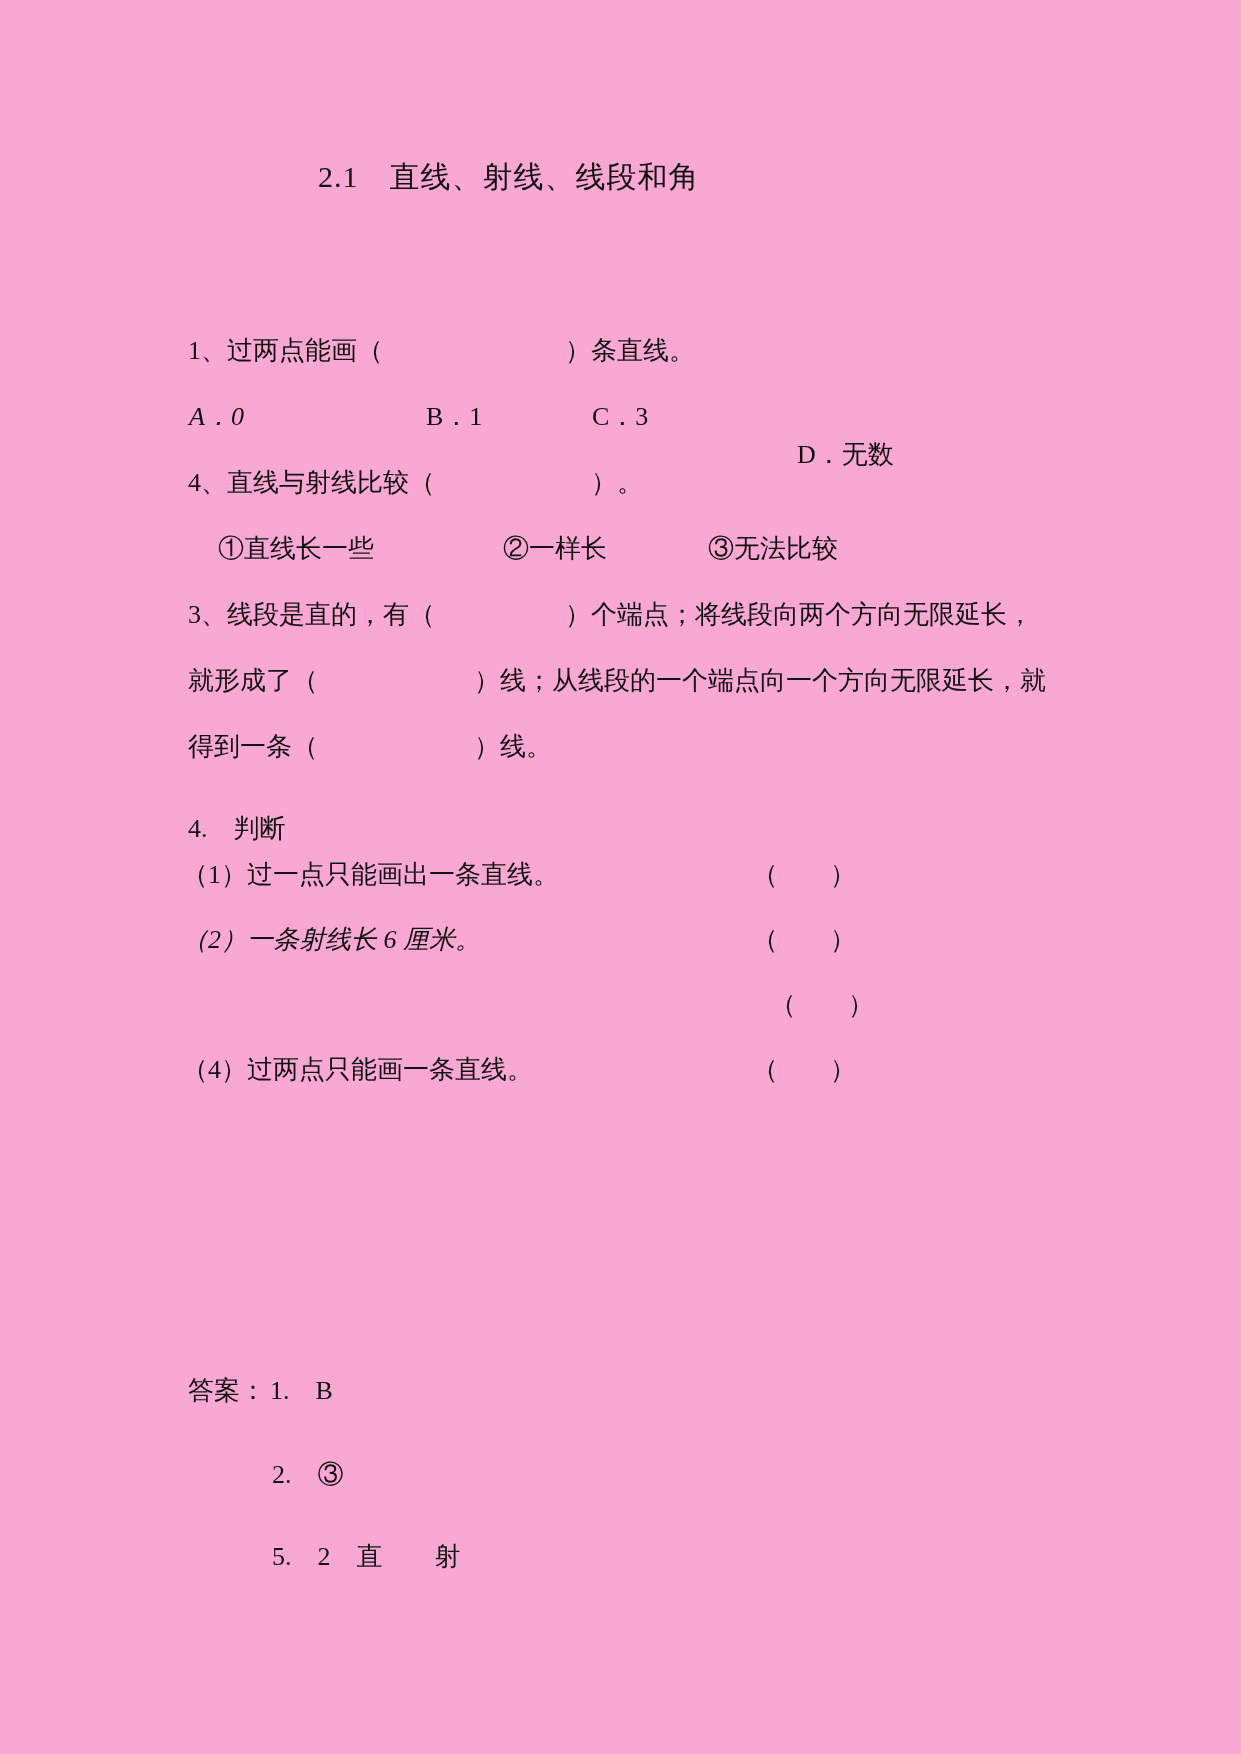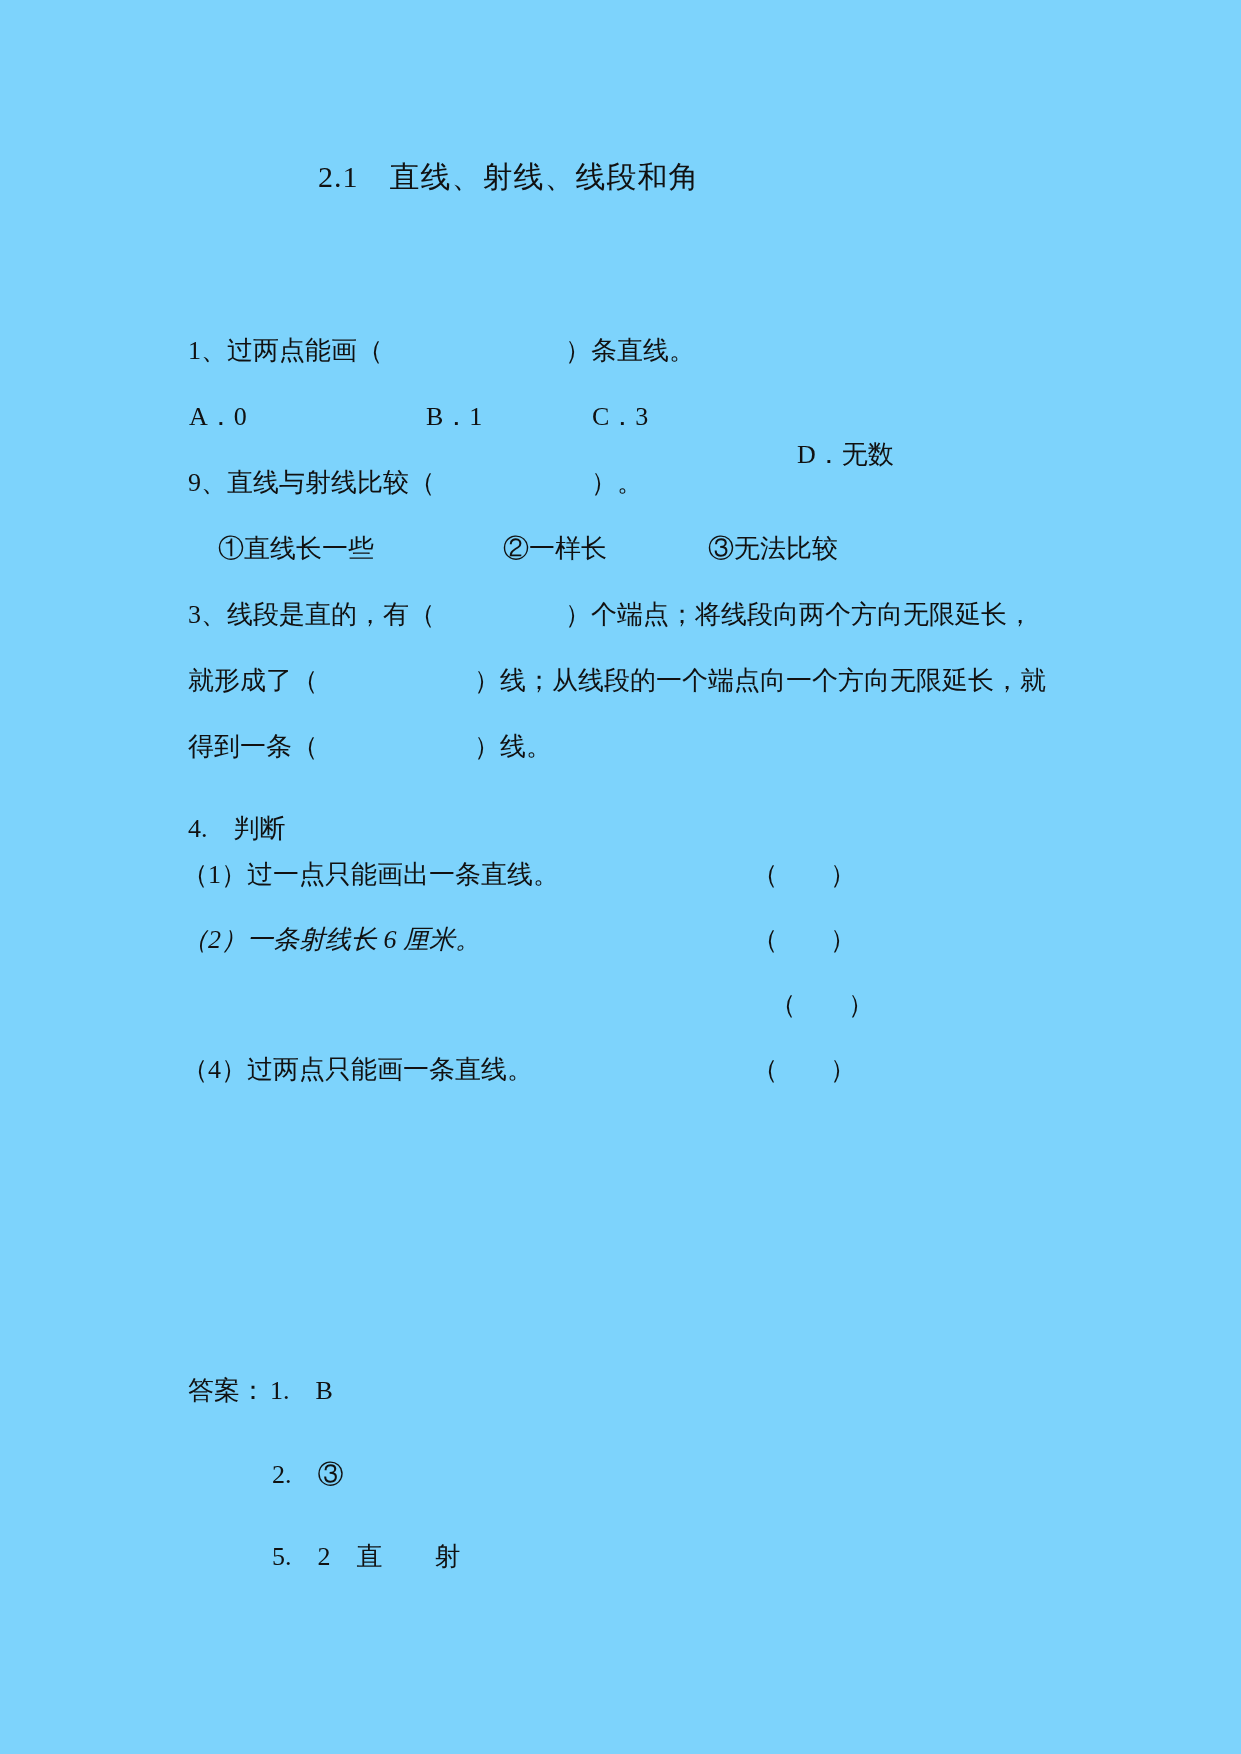--- a/index.html
+++ b/index.html
@@ -5,21 +5,21 @@
   html, body {
     margin: 0;
     padding: 0;
     background: #888;
   }
   .page {
     position: relative;
     width: 1241px;
     height: 1754px;
     margin: 0 auto;
-    background: #7dd3fc;
+    background: #f9a8d4;
     color: #000000;
     font-family: "Liberation Serif", "DejaVu Serif", serif;
     overflow: hidden;
   }
   .t {
     position: absolute;
     font-size: 26px;
     line-height: 1.15;
     white-space: pre;
     color: #111111;
@@ -31,26 +31,26 @@
 </style>
 </head>
 <body>
 
 <div class="page">
 
   <div class="t title" style="left:318px; top:160px;">2.1　直线、射线、线段和角</div>
 
   <div class="t" style="left:188px; top:336px;">1、过两点能画（　　　　　　　）条直线。</div>
 
-  <div class="t" style="left:189px; top:402px;">A．0</div>
+  <div class="t" style="left:189px; top:402px;font-style:italic;">A．0</div>
   <div class="t" style="left:426px; top:402px;">B．1</div>
   <div class="t" style="left:592px; top:402px;">C．3</div>
   <div class="t" style="left:797px; top:402px;margin-top:38px;">D．无数</div>
 
-  <div class="t" style="left:188px; top:468px;">9、直线与射线比较（　　　　　　）。</div>
+  <div class="t" style="left:188px; top:468px;">4、直线与射线比较（　　　　　　）。</div>
 
   <div class="t" style="left:218px; top:534px;">①直线长一些</div>
   <div class="t" style="left:503px; top:534px;">②一样长</div>
   <div class="t" style="left:708px; top:534px;">③无法比较</div>
 
   <div class="t" style="left:188px; top:600px;">3、线段是直的，有（　　　　　）个端点；将线段向两个方向无限延长，</div>
   <div class="t" style="left:188px; top:666px;">就形成了（　　　　　　）线；从线段的一个端点向一个方向无限延长，就</div>
   <div class="t" style="left:188px; top:732px;">得到一条（　　　　　　）线。</div>
 
   <div class="t" style="left:188px; top:814px;">4.　判断</div>

